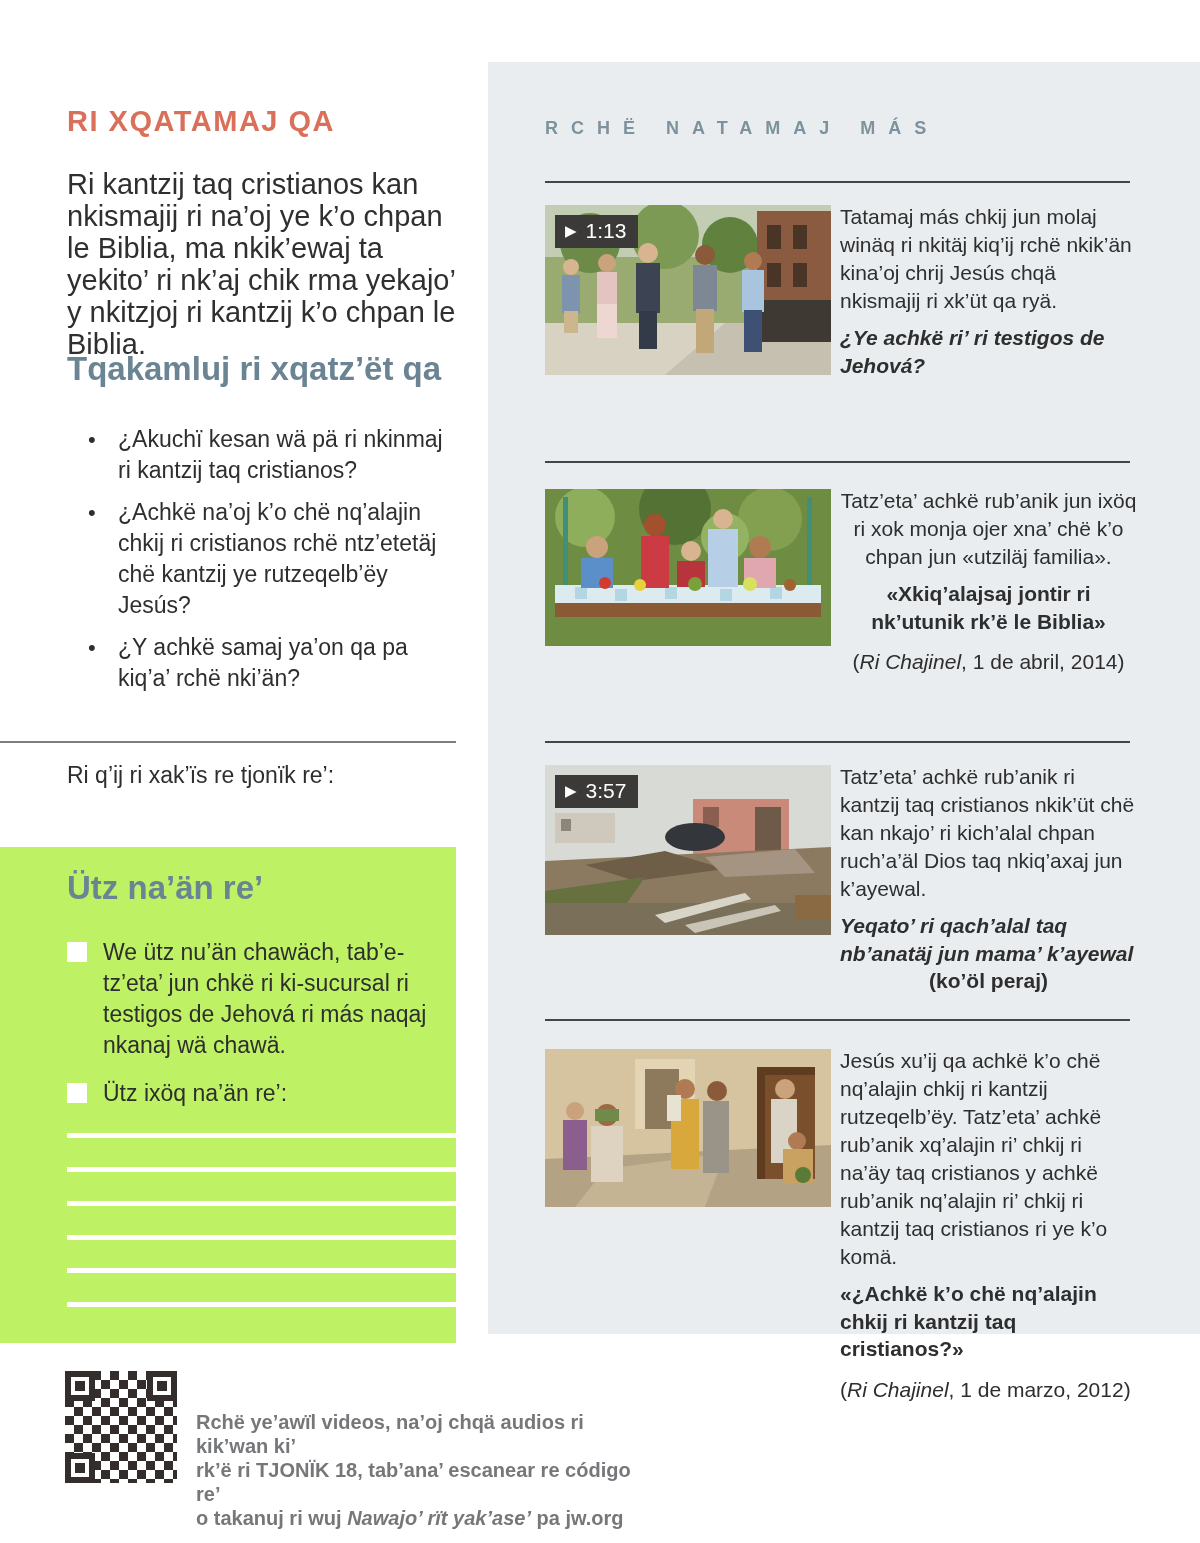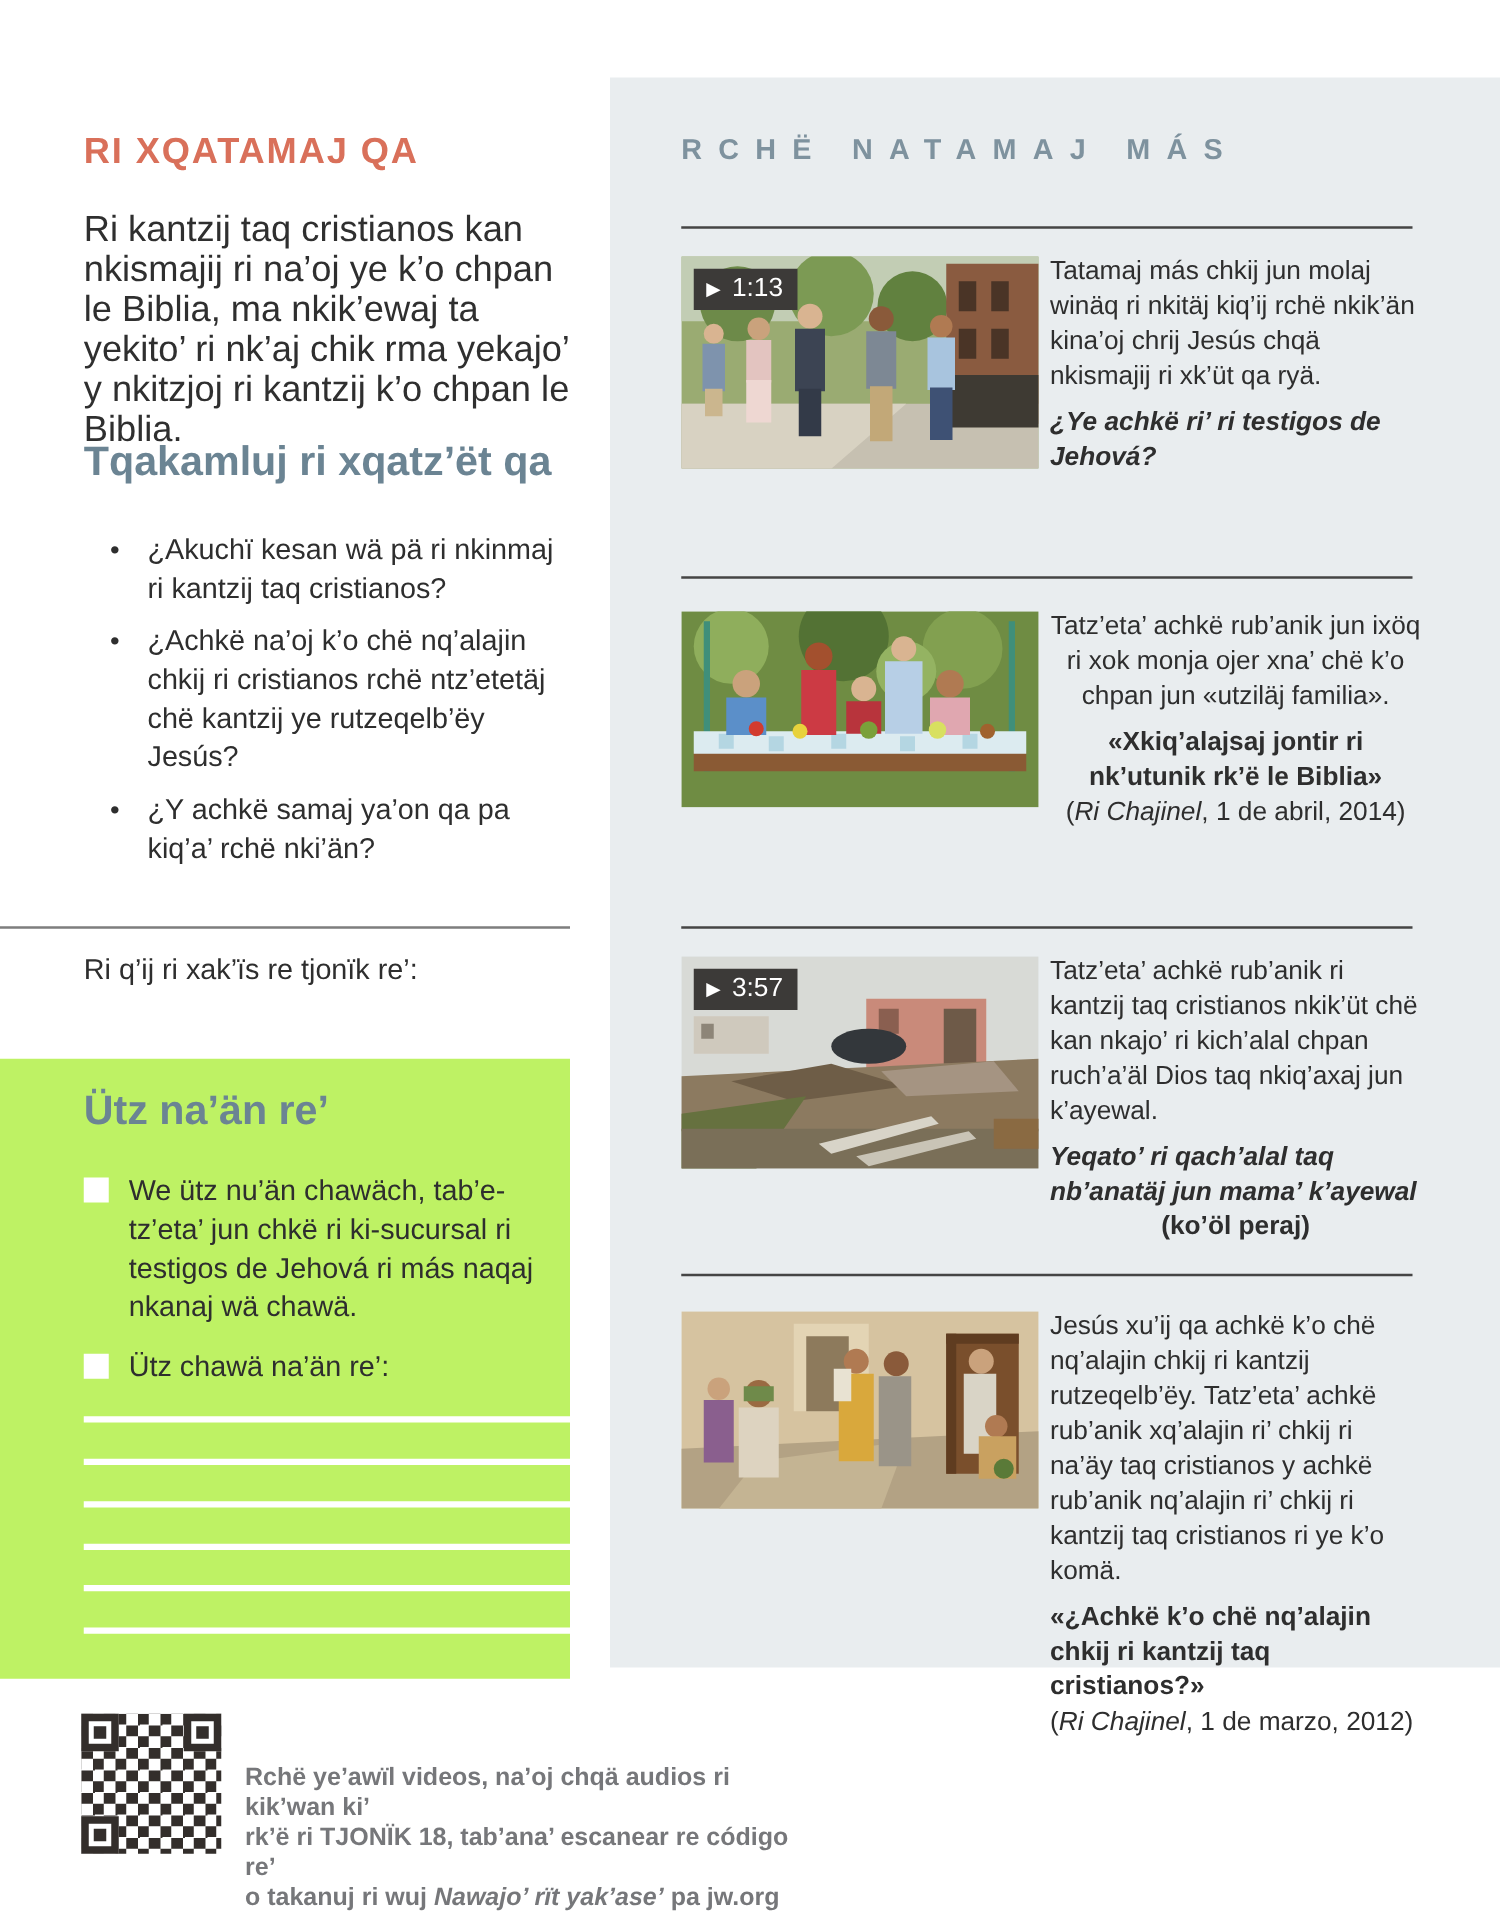--- a/index.html
+++ b/index.html
@@ -52,21 +52,21 @@
   .finder::after { content:""; position:absolute; left:4px; top:4px; width:10px; height:10px; background:#332e2b; }
   .finder.tl { left:0; top:0; } .finder.tr { right:0; top:0; } .finder.bl { left:0; bottom:0; }
   .footnote {
     position:absolute; left:196px; top:1410px; width:450px;
     font-size:20px; line-height:24px; font-weight:bold; color:#76777a;
   }
   .footnote em { font-style:italic;margin-top:29px; }
   
   .panel { position:absolute; left:488px; top:62px; width:712px; height:1272px; background:#e9edef; }
   .h-more {
-    position:absolute; left:545px; top:106px; font-size:23px; font-weight:bold;
+    position:absolute; left:545px; top:118px; font-size:18px; font-weight:bold;
     letter-spacing:13px; color:#7e929e;
   }
   .rule { position:absolute; left:545px; width:585px; height:2px; background:#454545; }
   .rule.r1 { top:181px; } .rule.r2 { top:461px; } .rule.r3 { top:741px; } .rule.r4 { top:1019px; }
   .thumb {
     position:absolute; left:545px; width:286px; overflow:hidden; display:block;
   }
   .thumb svg { display:block; width:100%; height:100%; }
   .t1 { top:205px; height:170px; }
   .t2 { top:489px; height:157px; }
@@ -76,21 +76,21 @@
     position:absolute; left:10px; top:10px; background:#3c3a38; color:#ffffff;
     display:flex; align-items:center; padding:4px 12px 5px 10px; font-size:21px;
   }
   .badge .play { font-size:15px; margin-right:9px; }
   .sectext { position:absolute; left:840px; width:297px; font-size:21px; line-height:28px; }
   .x1 { top:203px; } .x2 { top:487px;text-align:center; } .x3 { top:763px; } .x4 { top:1047px; }
   .sectext .desc { margin-bottom:9px; }
   .sectext .hl { font-weight:bold; line-height:27.5px; }
   .sectext .hl.ital { font-style:italic; }
   .sectext .note { font-weight:bold;text-align:center; }
-  .sectext .cite { margin-top:1px; }
+  .sectext .cite { margin-top:13px; }
   .sectext .cite em { font-style:italic; }
 </style>
 </head>
 <body>
 
 <div class="page">
 
   <h1 class="h-orange">RI XQATAMAJ QA</h1>
 
   <p class="intro">Ri kantzij taq cristianos kan nkismajij ri na’oj ye k’o chpan le Biblia, ma nkik’ewaj ta yekito’ ri nk’aj chik rma yekajo’ y nkitzjoj ri kantzij k’o chpan le Biblia.</p>
@@ -119,21 +119,21 @@
   <div class="notebox">
     <h2 class="h-blue">Ütz na’än re’</h2>
 
     <div class="chk-item first">
       <span class="chk"></span>
       <span class="ctxt">We ütz nu’än chawäch, tab’e­tz’eta’ jun chkë ri ki-sucursal ri testigos de Jehová ri más naqaj nkanaj wä chawä.</span>
     </div>
 
     <div class="chk-item second">
       <span class="chk"></span>
-      <span class="ctxt">Ütz chawä na’än re’:</span>
+      <span class="ctxt">Ütz ixöq na’än re’:</span>
     </div>
 
     <div class="write-line" style="top:286px"></div>
     <div class="write-line" style="top:320px"></div>
     <div class="write-line" style="top:354px"></div>
     <div class="write-line" style="top:388px"></div>
     <div class="write-line" style="top:421px"></div>
     <div class="write-line" style="top:455px"></div>
   </div>
 

